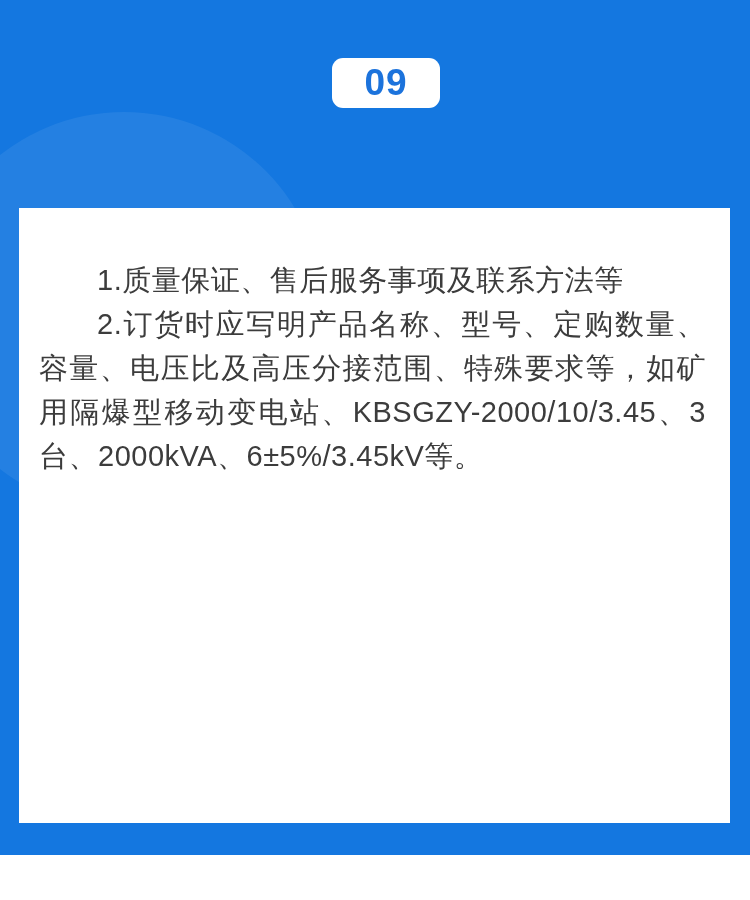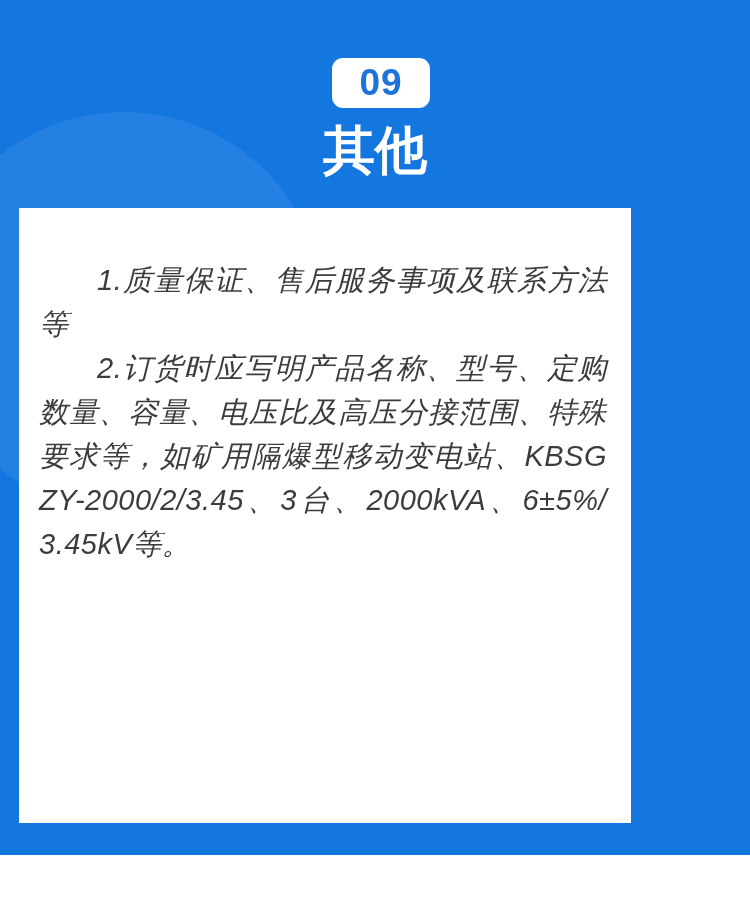--- a/index.html
+++ b/index.html
@@ -24,21 +24,21 @@
     top: 112px;
     width: 400px;
     height: 400px;
     border-radius: 50%;
     background: rgba(255,255,255,0.07);
   }
   .badge {
     position: absolute;
     left: 332px;
     top: 58px;
-    width: 98px;
+    width: 108px;
     height: 50px;
     background: #ffffff;
     border-radius: 11px;
     display: flex;
     align-items: center;
     justify-content: center;
     font-size: 37px;
     font-weight: bold;
     color: #1C73DC;
     letter-spacing: 1px;
@@ -52,47 +52,45 @@
     font-family: "DejaVu Serif", "Liberation Serif", serif;
     font-size: 52px;
     font-weight: bold;
     color: #ffffff;
     line-height: 60px;
   }
   .card {
     position: absolute;
     left: 19px;
     top: 208px;
-    width: 612px;
+    width: 711px;
     height: 615px;
     background: #ffffff;
     padding: 50px 24px 12px 20px;
     overflow: hidden;
-    font-style: italic;
   }
   .card p {
     font-size: 29px;
     line-height: 44px;
     color: #3c3c3c;
     text-indent: 2em;
     text-align: justify;
     text-justify: inter-character;
     letter-spacing: 0.5px;
     word-break: break-all;
   }
 </style>
 </head>
 <body>
 
 <div class="hero">
   <div class="deco-circle"></div>
 
   <div class="badge">09</div>
 
-  <div class="section-title">其他</div>
 
   <div class="card">
     <p>1.质量保证、售后服务事项及联系方法等</p>
-    <p>2.订货时应写明产品名称、型号、定购数量、容量、电压比及高压分接范围、特殊要求等，如矿用隔爆型移动变电站、KBSGZY-2000/2/3.45、3台、2000kVA、6±5%/3.45kV等。</p>
+    <p>2.订货时应写明产品名称、型号、定购数量、容量、电压比及高压分接范围、特殊要求等，如矿用隔爆型移动变电站、KBSGZY-2000/10/3.45、3台、2000kVA、6±5%/3.45kV等。</p>
   </div>
 </div>
 
 <div style="position:absolute;left:0;top:855px;width:750px;height:45px;background:#ffffff;"></div>
 
 </body></html>

